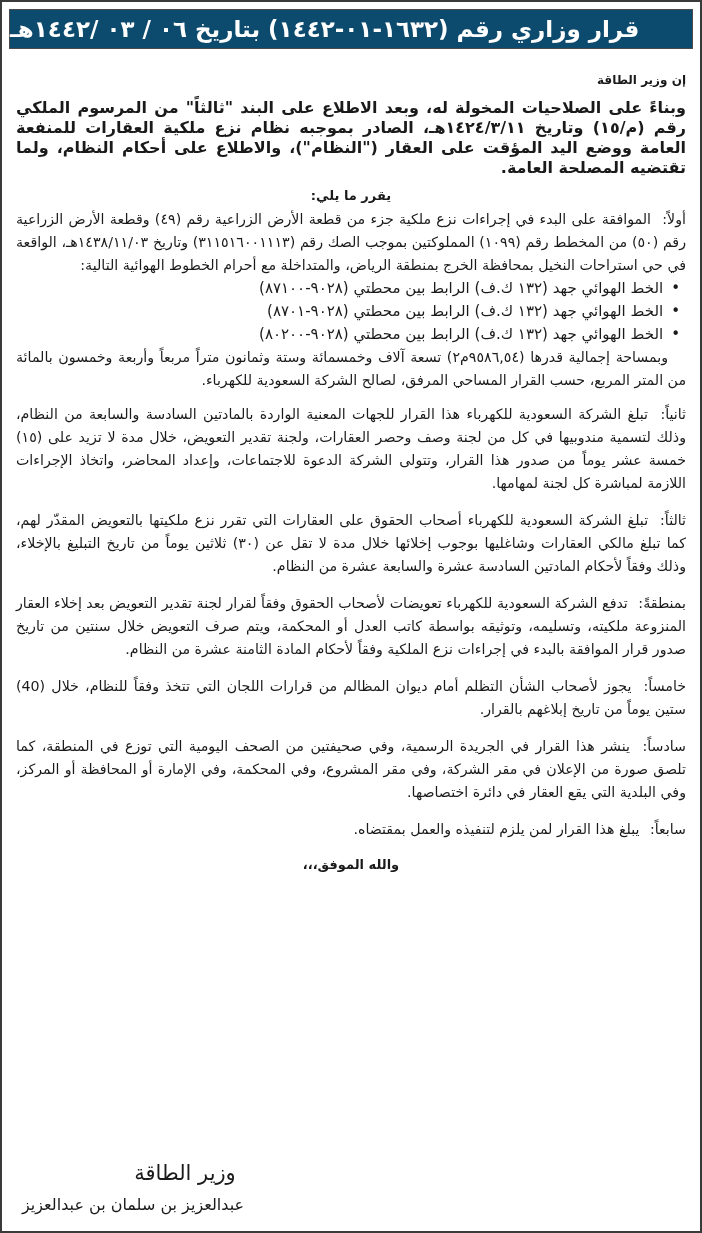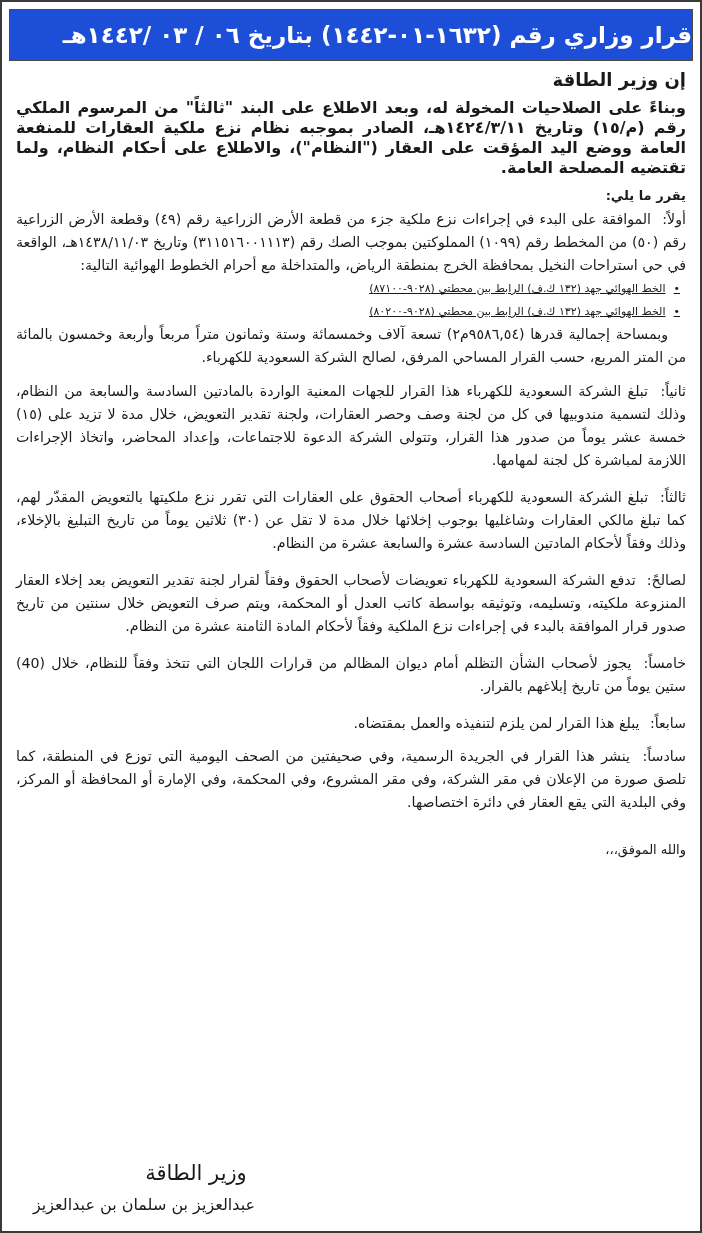--- a/index.html
+++ b/index.html
@@ -10,79 +10,78 @@
     width: 702px; height: 1233px;
     border: 2px solid #3a3a3a;
     background: #ffffff;
     direction: rtl;
     font-family: "DejaVu Sans", "Liberation Sans", sans-serif;
     color: #1a1a1a;
   }
   .title-bar {
     position: absolute;
     left: 7px; right: 7px; top: 7px;
-    height: 52px;
-    background: #1d4ed8;
+    height: 40px;
+    background: #0c4a6e;
     border: 1px solid #4a4a4a;
     box-sizing: border-box;
-    display: flex; align-items: center; justify-content: flex-start;
+    display: flex; align-items: center; justify-content: flex-end;
   }
   .title-bar span {
     color: #ffffff;
     font-size: 23px;
     font-weight: bold;
     white-space: nowrap;
   }
   .content {
     position: absolute;
     left: 14px; right: 14px; top: 64px;
   }
   .heading {
-    font-size: 18px; font-weight: bold;
+    font-size: 12px; font-weight: bold;
     margin: 2px 0 6px 0;
     line-height: 24px;
   }
   .preamble {
     font-size: 16px; font-weight: bold;
     line-height: 20px;
     text-align: justify;
     margin: 0 0 8px 0;
   }
   .decides {
-    font-size: 13px; font-weight: bold;
+    text-align: center; font-size: 13px; font-weight: bold;
     margin: 0 0 2px 0; line-height: 20px;
   }
   .para {
     font-size: 14.2px;
     line-height: 23px;
     text-align: justify;
     margin: 0 0 10px 0;
   }
   .para .lbl { margin-left: 6px; }
   ul.lines {
     list-style: none;
     margin: 0; padding: 0 6px 0 0;
-    font-size: 11px; line-height: 23px; text-decoration: underline;
+    font-size: 15px; line-height: 23px;
   }
   ul.lines li::before {
     content: "\2022";
     margin-left: 8px;
   }
   .closing {
-    font-size: 13px; font-weight: normal;
-    margin: 28px 0 10px 0;
+    text-align: center; font-size: 13px; font-weight: bold;
+    margin: 16px 0 10px 0;
   }
   .sig {
     position: absolute;
     left: 18px; top: 1155px;
     width: 330px;
     text-align: center;
     font-size: 20px;
     line-height: 32px;
-    margin-left: 11px;
   }
   .sig .role { font-size: 21px; }
   .sig .name { font-size: 16px; text-align: left; padding-left: 2px; }
 </style>
 </head>
 <body>
 
 <div class="page">
 
   <div class="title-bar">
@@ -97,53 +96,54 @@
 
     <div class="decides">يقرر ما يلي:</div>
 
     <div>
       <p class="para" style="margin-bottom:0">
         <span class="lbl">أولاً:</span>
         <span>الموافقة على البدء في إجراءات نزع ملكية جزء من قطعة الأرض الزراعية رقم (٤٩) وقطعة الأرض الزراعية رقم (٥٠) من المخطط رقم (١٠٩٩) المملوكتين بموجب الصك رقم (٣١١٥١٦٠٠١١١٣) وتاريخ ١٤٣٨/١١/٠٣هـ، الواقعة في حي استراحات النخيل بمحافظة الخرج بمنطقة الرياض، والمتداخلة مع أحرام الخطوط الهوائية التالية:</span>
       </p>
       <ul class="lines">
         <li>الخط الهوائي جهد (١٣٢ ك.ف) الرابط بين محطتي (٩٠٢٨-٨٧١٠٠)</li>
+        <li>الخط الهوائي جهد (١٣٢ ك.ف) الرابط بين محطتي (٩٠٢٨-٨٧٠١)</li>
         <li>الخط الهوائي جهد (١٣٢ ك.ف) الرابط بين محطتي (٩٠٢٨-٨٠٢٠٠)</li>
       </ul>
       <p class="para" style="text-indent:18px; margin-bottom:11px">وبمساحة إجمالية قدرها (٩٥٨٦,٥٤م٢) تسعة آلاف وخمسمائة وستة وثمانون متراً مربعاً وأربعة وخمسون بالمائة من المتر المربع، حسب القرار المساحي المرفق، لصالح الشركة السعودية للكهرباء.</p>
     </div>
 
     <p class="para" style="margin-bottom:14px">
       <span class="lbl">ثانياً:</span>
       <span>تبلغ الشركة السعودية للكهرباء هذا القرار للجهات المعنية الواردة بالمادتين السادسة والسابعة من النظام، وذلك لتسمية مندوبيها في كل من لجنة وصف وحصر العقارات، ولجنة تقدير التعويض، خلال مدة لا تزيد على (١٥) خمسة عشر يوماً من صدور هذا القرار، وتتولى الشركة الدعوة للاجتماعات، وإعداد المحاضر، واتخاذ الإجراءات اللازمة لمباشرة كل لجنة لمهامها.</span>
     </p>
 
     <p class="para" style="margin-bottom:14px">
       <span class="lbl">ثالثاً:</span>
       <span>تبلغ الشركة السعودية للكهرباء أصحاب الحقوق على العقارات التي تقرر نزع ملكيتها بالتعويض المقدّر لهم، كما تبلغ مالكي العقارات وشاغليها بوجوب إخلائها خلال مدة لا تقل عن (٣٠) ثلاثين يوماً من تاريخ التبليغ بالإخلاء، وذلك وفقاً لأحكام المادتين السادسة عشرة والسابعة عشرة من النظام.</span>
     </p>
 
     <p class="para" style="margin-bottom:14px">
-      <span class="lbl">لصالحً:</span>
+      <span class="lbl">بمنطقةً:</span>
       <span>تدفع الشركة السعودية للكهرباء تعويضات لأصحاب الحقوق وفقاً لقرار لجنة تقدير التعويض بعد إخلاء العقار المنزوعة ملكيته، وتسليمه، وتوثيقه بواسطة كاتب العدل أو المحكمة، ويتم صرف التعويض خلال سنتين من تاريخ صدور قرار الموافقة بالبدء في إجراءات نزع الملكية وفقاً لأحكام المادة الثامنة عشرة من النظام.</span>
     </p>
 
     <p class="para" style="margin-bottom:14px">
       <span class="lbl">خامساً:</span>
       <span>يجوز لأصحاب الشأن التظلم أمام ديوان المظالم من قرارات اللجان التي تتخذ وفقاً للنظام، خلال (40) ستين يوماً من تاريخ إبلاغهم بالقرار.</span>
     </p>
 
+    <p class="para" style="margin-bottom:14px">
+      <span class="lbl">سادساً:</span>
+      <span>ينشر هذا القرار في الجريدة الرسمية، وفي صحيفتين من الصحف اليومية التي توزع في المنطقة، كما تلصق صورة من الإعلان في مقر الشركة، وفي مقر المشروع، وفي المحكمة، وفي الإمارة أو المحافظة أو المركز، وفي البلدية التي يقع العقار في دائرة اختصاصها.</span>
+    </p>
+
     <p class="para">
       <span class="lbl">سابعاً:</span>
       <span>يبلغ هذا القرار لمن يلزم لتنفيذه والعمل بمقتضاه.</span>
-    </p>
-
-    <p class="para" style="margin-bottom:14px">
-      <span class="lbl">سادساً:</span>
-      <span>ينشر هذا القرار في الجريدة الرسمية، وفي صحيفتين من الصحف اليومية التي توزع في المنطقة، كما تلصق صورة من الإعلان في مقر الشركة، وفي مقر المشروع، وفي المحكمة، وفي الإمارة أو المحافظة أو المركز، وفي البلدية التي يقع العقار في دائرة اختصاصها.</span>
     </p>
 
     <div class="closing">والله الموفق،،،</div>
   </div>
 
   <div class="sig">
     <div class="role">وزير الطاقة</div>
     <div class="name">عبدالعزيز بن سلمان بن عبدالعزيز</div>
   </div>
 

